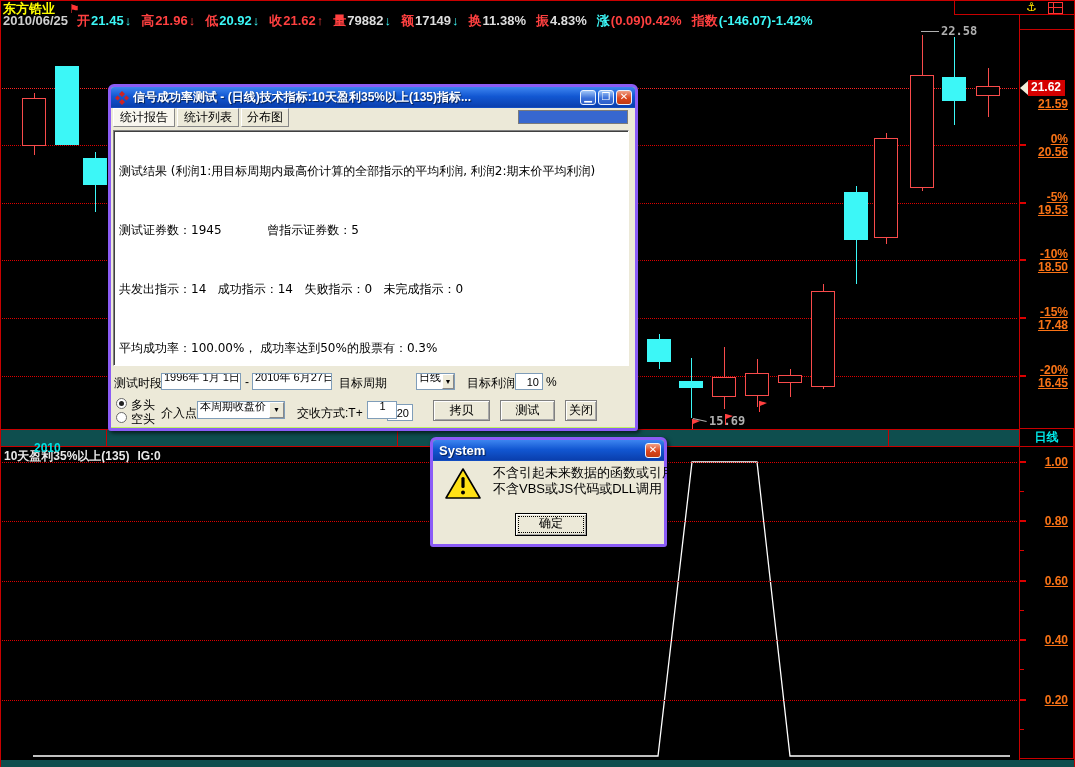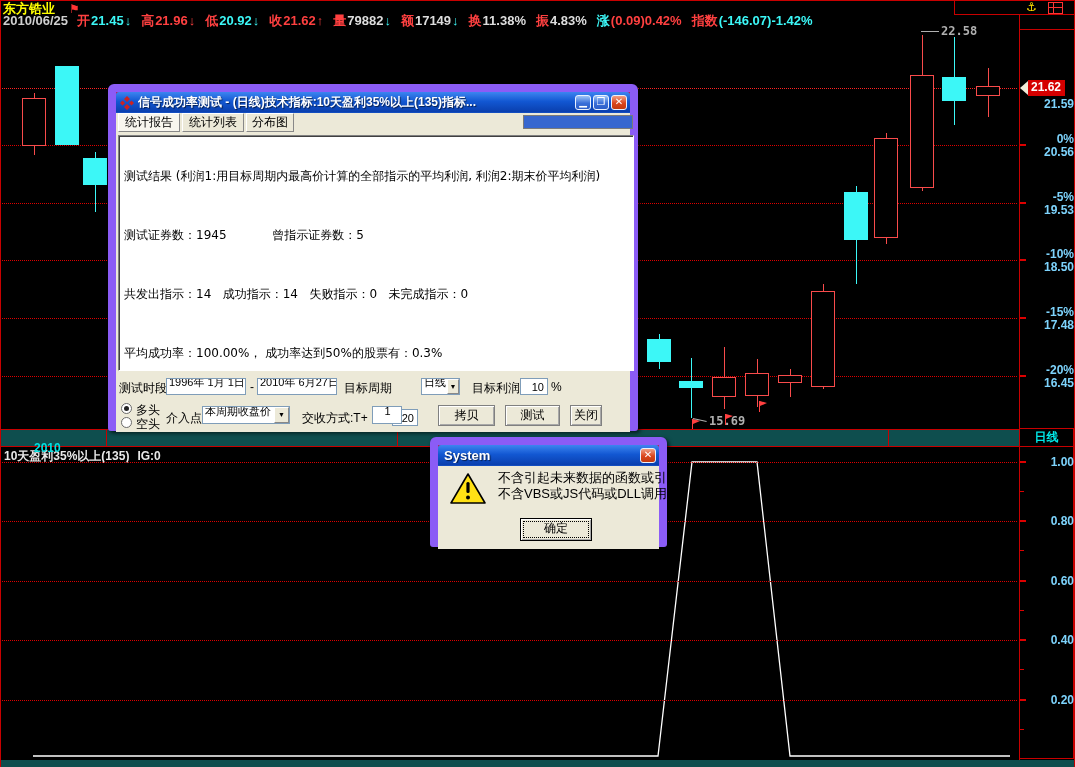--- a/index.html
+++ b/index.html
@@ -20,42 +20,42 @@
   .rline{position:absolute;background:#c80000;}
   
   #main-panel{position:absolute;left:0;top:30px;width:1019px;height:399px;}
   #sub-panel{position:absolute;left:0;top:446px;width:1019px;height:313px;}
   #candle-layer{position:absolute;left:0;top:0;width:952px;height:767px;pointer-events:none;}
   #ind-title{position:absolute;left:4px;top:2px;font-size:12px;font-weight:bold;color:#e8e8e8;white-space:nowrap;}
   #ind-title span{margin-right:8px;}
   
   #axis-main{position:absolute;left:1020px;top:30px;width:54px;height:398px;}
   #axis-sub{position:absolute;left:1020px;top:446px;width:54px;height:313px;}
-  .axlbl{position:absolute;right:0;font-size:12px;font-weight:bold;color:#7dd3fc;white-space:nowrap;}
+  .axlbl{position:absolute;right:6px;font-size:12px;font-weight:bold;color:#f97316;white-space:nowrap;text-decoration:underline;}
   .tick{position:absolute;left:0;background:#dd0000;}
   #price-tag{position:absolute;left:0px;display:flex;align-items:center;height:15px;}
   #price-tag .tri{width:0;height:0;border-top:7px solid transparent;border-bottom:7px solid transparent;border-right:8px solid #f0ead8;}
   #price-tag .box{background:#d50000;color:#fff;font-size:12px;font-weight:bold;padding:0 4px 1px 3px;height:15px;line-height:15px;}
   #dayline-box{position:absolute;left:1019px;top:428px;width:55px;height:19px;border:1px solid #c80000;box-sizing:border-box;
                color:#00e8e8;font-size:12px;font-weight:bold;text-align:center;line-height:17px;background:#000;}
   #subaxis-box{position:absolute;left:1019px;top:446px;width:55px;height:313px;border:1px solid #c80000;box-sizing:border-box;}
   
   #timeline{position:absolute;left:0;top:429px;width:1019px;height:18px;background:#0e4e4e;
             border-top:1px solid #c80000;border-bottom:1px solid #c80000;box-sizing:border-box;}
   #timeline .yr{position:absolute;left:34px;top:11px;color:#00e0e0;font-size:12px;font-weight:bold;}
   #timeline .ttick{position:absolute;top:0;width:1px;height:16px;background:#c80000;}
   #bottom-strip{position:absolute;left:0;top:760px;width:1075px;height:7px;background:#0e4e4e;}
   
   .ann-text{position:absolute;color:#b0b0b0;font-size:12px;font-weight:bold;font-family:"DejaVu Sans Mono",monospace;}
   .ann-line{position:absolute;height:1px;background:#b0b0b0;transform-origin:0 0;}
   .bflag{position:absolute;width:1px;height:11px;background:#ff4040;}
   .bflag:after{content:"";position:absolute;left:1px;top:0;width:0;height:0;
                border-left:7px solid #ff4040;border-top:2px solid transparent;border-bottom:3px solid transparent;}
   
-  .xp-dlg{position:absolute;border:8px solid #8b5cf6;border-radius:6px 6px 3px 3px;background:#be185d;
+  .xp-dlg{position:absolute;border:3px solid #8b5cf6;border-radius:6px 6px 3px 3px;background:#bef264;
           box-shadow:2px 2px 4px rgba(0,0,0,0.7);box-sizing:border-box;}
   .xp-title{height:21px;background:linear-gradient(180deg,#3d85f0 0%,#1257d2 45%,#0a3fae 95%,#1a5ad0 100%);
             border-radius:3px 3px 0 0;display:flex;align-items:center;padding:0 3px 0 4px;}
   .xp-title-text{flex:1;color:#fff;font-size:12px;font-weight:bold;white-space:nowrap;overflow:hidden;
                  text-shadow:1px 1px 1px rgba(0,0,0,0.6);margin-left:4px;}
   .xpb{width:16px;height:15px;margin-left:2px;border-radius:3px;border:1px solid #eaf2ff;box-sizing:border-box;
        color:#fff;font-size:10px;line-height:12px;text-align:center;font-weight:bold;
        background:linear-gradient(180deg,#9ec5f8,#3a6fd8 55%,#2c5ec8);}
   .xpb.close{background:linear-gradient(180deg,#f0a086,#da451d 55%,#c23a10);}
   .xp-icon{width:14px;height:14px;display:inline-block;}

